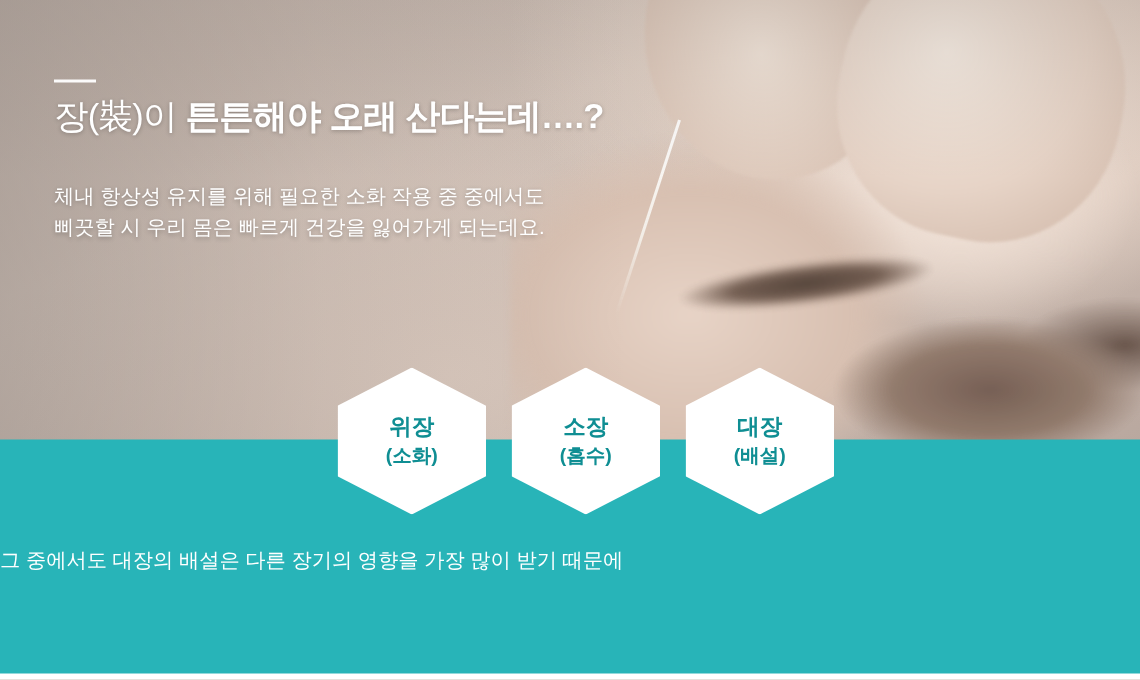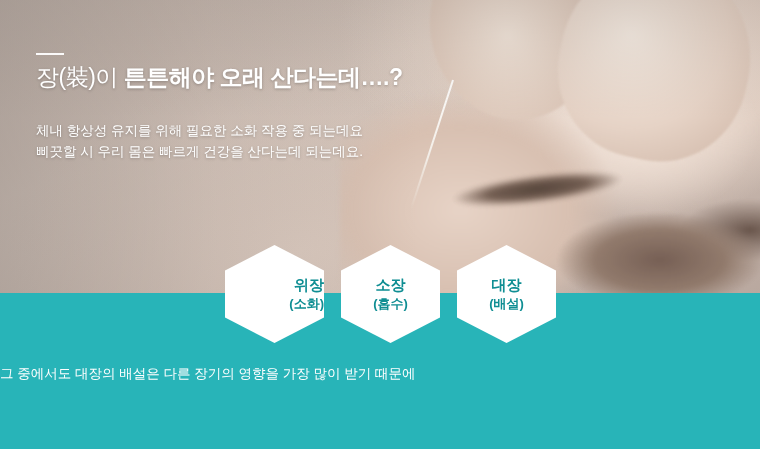--- a/index.html
+++ b/index.html
@@ -158,21 +158,21 @@
     flex-direction: column;
     align-items: center;
     justify-content: center;
     color: #0f8e93;
     font-weight: 700;
     line-height: 19px;
     text-align: center;
   }
   .hex .l1 { font-size: 15px; }
   .hex .l2 { font-size: 13px; }
-  .hex-0 { left: 0px; align-items: flex-end; }
+  .hex-0 { left: 0px; }
   .hex-1 { left: 116px; }
   .hex-2 { left: 232px; }
 
   
   .bottomcopy {
     position: absolute;
     left: 0; top: 362px;
     width: 760px;
     color: #ffffff;
     font-size: 13.5px;
@@ -198,22 +198,22 @@
 
   <div class="teal"></div>
 
   <div class="rule"></div>
 
   <div class="headline">
     <span class="light">장(裝)이 </span><span class="bold">튼튼해야 오래 산다는데….?</span>
   </div>
 
   <div class="subcopy">
-    <div>체내 항상성 유지를 위해 필요한 소화 작용 중 되는데요</div>
-    <div>삐끗할 시 우리 몸은 빠르게 건강을 산다는데 되는데요.</div>
+    <div>체내 항상성 유지를 위해 필요한 소화 작용 중 중에서도</div>
+    <div>삐끗할 시 우리 몸은 빠르게 건강을 잃어가게 되는데요.</div>
   </div>
 
   <div class="hexrow">
     <div class="hex hex-0">
       <span class="l1">위장</span>
       <span class="l2">(소화)</span>
     </div>
     <div class="hex hex-1">
       <span class="l1">소장</span>
       <span class="l2">(흡수)</span>

